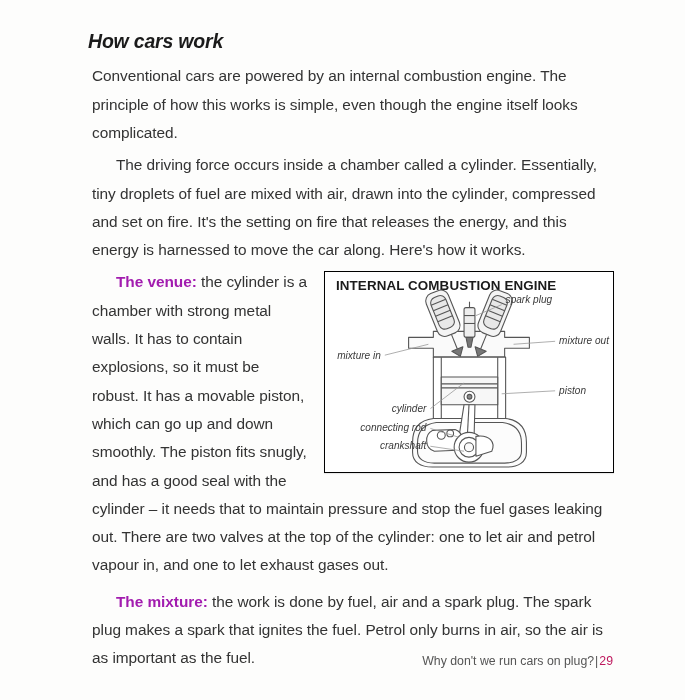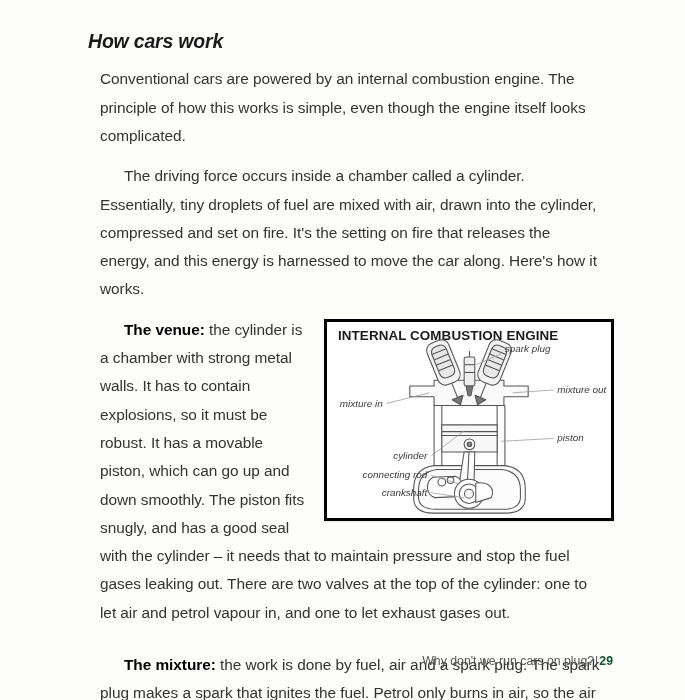--- a/index.html
+++ b/index.html
@@ -27,37 +27,37 @@
     letter-spacing: -0.2px;
     color: #1b1b1b;
     margin: 0 0 9px 0;
     line-height: 1.2;
     font-style: italic;
   }
   .body-text {
     font-size: 15.4px;
     line-height: 28.3px;
     color: #333333;
-    margin: 12px;
+    margin: 4px;
     text-align: left;
     letter-spacing: -0.05px;
   }
   .body-text + .body-text {
     margin-top: 0;
   }
   .indent { text-indent: 24px; }
-  .lead { font-weight: bold; color: #000000; }
+  .lead { font-weight: bold; color: #a21caf; }
 
   
   .figure {
     float: right;
     width: 290px;
     height: 202px;
     margin: 3px -1px 16px 16px;
-    border: 3px solid #000000;
+    border: 1px solid #000000;
     background: #ffffff;
     box-sizing: border-box;
     position: relative;
     box-shadow: 0 1px 1px rgba(0,0,0,0.08);
   }
   .figure-title {
     position: absolute;
     top: 6px;
     left: 11px;
     font-size: 13.4px;
@@ -80,21 +80,21 @@
 
   .footer {
     position: absolute;
     right: 72px;
     bottom: 32px;
     font-size: 12.3px;
     color: #555555;
     white-space: nowrap;
   }
   .footer-sep { color: #555555; padding: 0 1px; }
-  .footer-page { font-weight: bold; color: #14532d; }
+  .footer-page { font-weight: normal; color: #be185d; }
   .clear { clear: both; }
 </style>
 </head>
 <body>
 
 <div class="page">
 
   <h1 class="page-title">How cars work</h1>
 
   <p class="body-text">Conventional cars are powered by an internal combustion engine. The principle of how this works is simple, even though the engine itself looks complicated.</p>

